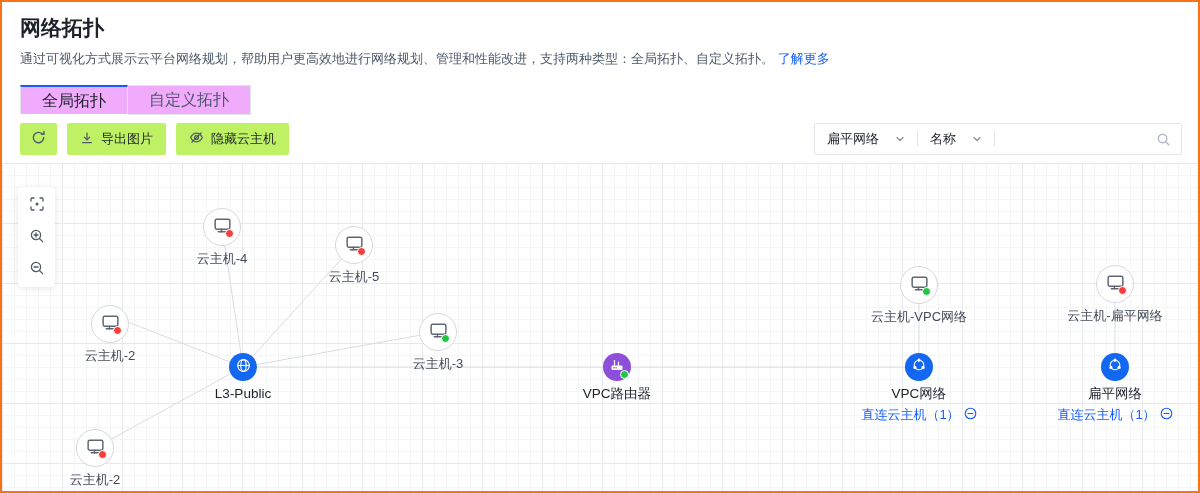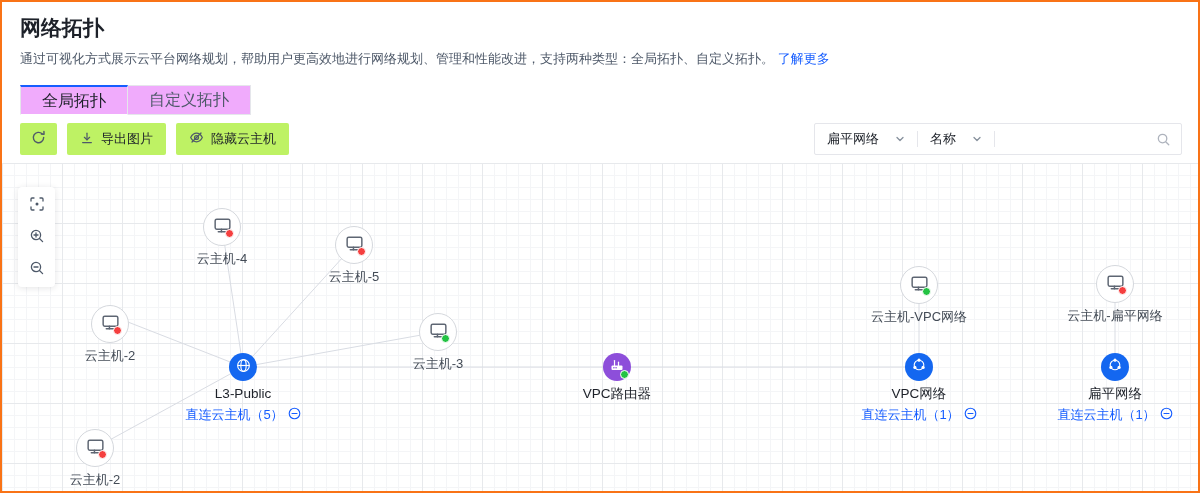--- a/index.html
+++ b/index.html
@@ -275,29 +275,20 @@
       <div class="circle main-circle bg-blue">
         <span>
           <svg width="17" height="17" viewBox="0 0 16 16" fill="none" stroke="#fff" stroke-width="1.1">
             <circle cx="8" cy="8" r="5.5"></circle>
               <ellipse cx="8" cy="8" rx="2.5" ry="5.5"></ellipse>
               <path d="M2.5 8 h11"></path>
           </svg>
         </span>
       </div>
       <div class="nlabel dark">L3-Public</div>
-      <div class="nlink">
-        <span>直连云主机（5）</span>
-        <span>
-          <svg width="13" height="13" viewBox="0 0 14 14" fill="none" stroke="#165dff" stroke-width="1.2" stroke-linecap="round">
-            <circle cx="7" cy="7" r="5.7"></circle>
-              <path d="M4.3 7 h5.4"></path>
-          </svg>
-        </span>
-      </div>
     </div>
 
     <div class="node" style="left:545px;top:190px">
       <div class="circle main-circle bg-purple">
         <span>
           <svg width="16" height="16" viewBox="0 0 16 16" fill="none">
             <rect x="2.5" y="8.5" width="11" height="4.5" rx="1" fill="#fff"></rect>
             <path d="M5.5 8.5 V3.5" stroke="#fff" stroke-width="1.2" stroke-linecap="round"></path>
             <path d="M9.5 8.5 V5.2" stroke="#fff" stroke-width="1.2" stroke-linecap="round"></path>
             <circle cx="4.9" cy="10.8" r="0.8" fill="#8d4eda"></circle>

